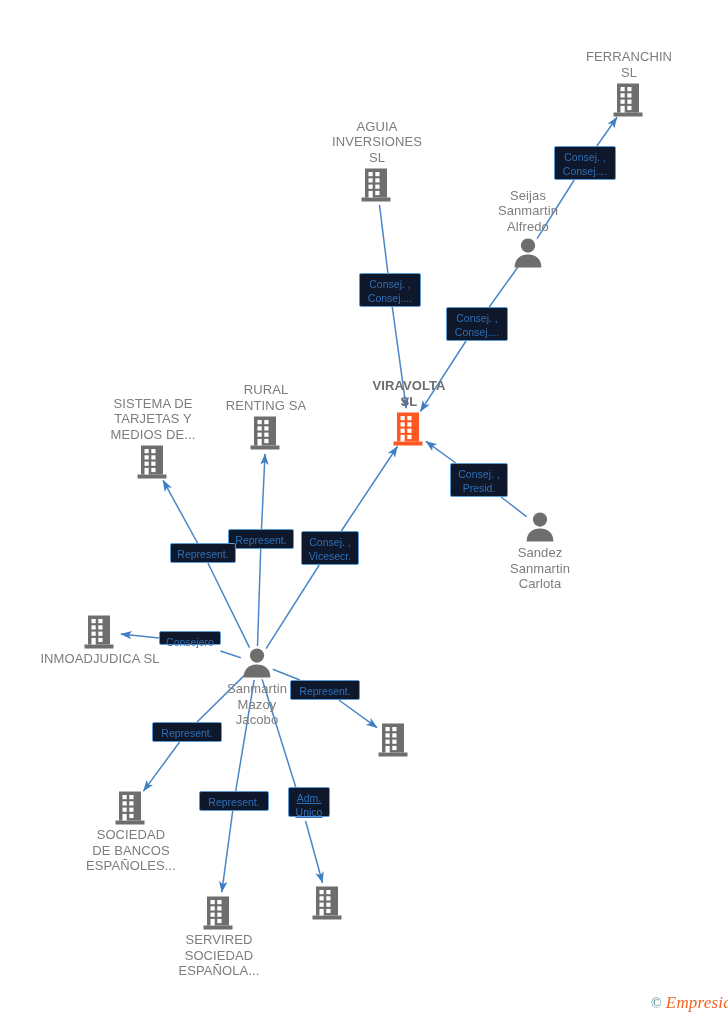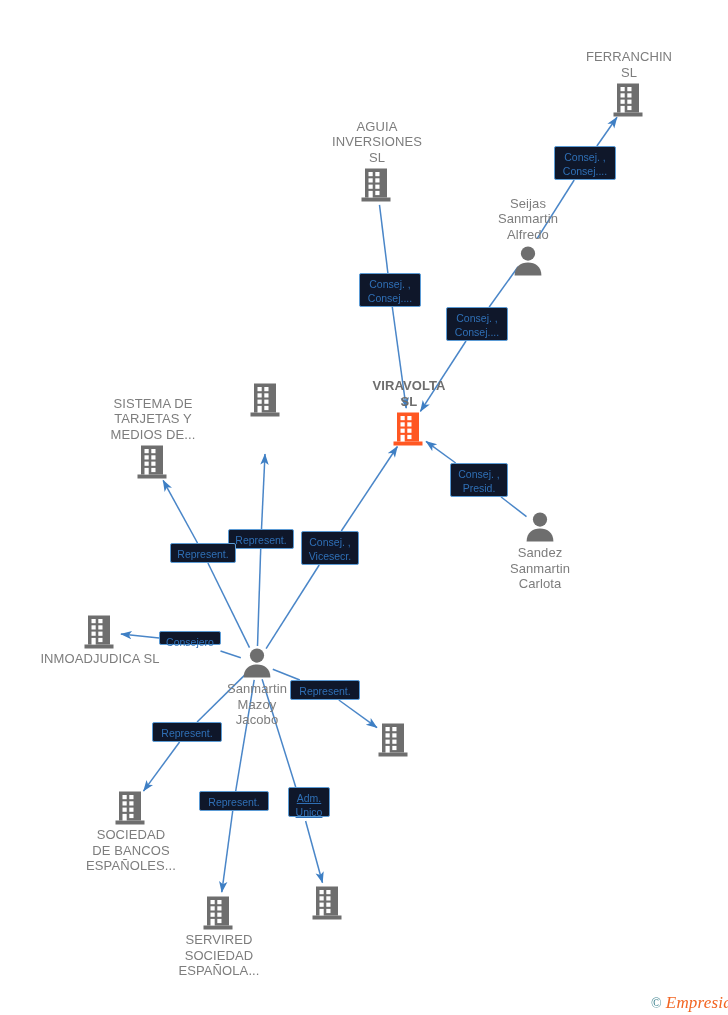--- a/index.html
+++ b/index.html
@@ -159,21 +159,21 @@
             <rect x="15.3" y="5" width="4.2" height="4.2" fill="#fff"></rect>
             <rect x="8.5" y="11.3" width="4.2" height="4.2" fill="#fff"></rect>
             <rect x="15.3" y="11.3" width="4.2" height="4.2" fill="#fff"></rect>
             <rect x="8.5" y="17.6" width="4.2" height="4.2" fill="#fff"></rect>
             <rect x="15.3" y="17.6" width="4.2" height="4.2" fill="#fff"></rect>
             <rect x="8.5" y="23.9" width="4.2" height="6.6" fill="#fff"></rect>
             <rect x="15.3" y="23.9" width="4.2" height="4.2" fill="#fff"></rect>
           </svg></span>
       </div>
       <div class="node person label-above" style="left: 528px; top: 187.5px;">
-        <span class="node-label" style="white-space: pre-line; margin-top: 8px;">Seijas
+        <span class="node-label" style="white-space: pre-line;">Seijas
 Sanmartin
 Alfredo</span>
         <span class="icon-wrap"><svg width="34" height="34" viewBox="0 0 34 34" xmlns="http://www.w3.org/2000/svg">
             <circle cx="17" cy="9.6" r="7.1" fill="#6e6e6e"></circle>
             <path d="M3.6 31.5 C3.6 22.6 9.6 18.4 17 18.4 C24.4 18.4 30.4 22.6 30.4 31.5 Z" fill="#6e6e6e"></path>
           </svg></span>
       </div>
       <div class="node company focus label-above" style="left: 409px; top: 378px;">
         <span class="node-label" style="white-space: pre-line;">VIRAVOLTA
 SL</span>
@@ -201,20 +201,22 @@
             <rect x="15.3" y="5" width="4.2" height="4.2" fill="#fff"></rect>
             <rect x="8.5" y="11.3" width="4.2" height="4.2" fill="#fff"></rect>
             <rect x="15.3" y="11.3" width="4.2" height="4.2" fill="#fff"></rect>
             <rect x="8.5" y="17.6" width="4.2" height="4.2" fill="#fff"></rect>
             <rect x="15.3" y="17.6" width="4.2" height="4.2" fill="#fff"></rect>
             <rect x="8.5" y="23.9" width="4.2" height="6.6" fill="#fff"></rect>
             <rect x="15.3" y="23.9" width="4.2" height="4.2" fill="#fff"></rect>
           </svg></span>
       </div>
       <div class="node company label-above" style="left: 266px; top: 382px;">
+        <span class="node-label" style="white-space: pre-line;">RURAL
+RENTING SA</span>
         <span class="icon-wrap"><svg width="34" height="36" viewBox="0 0 34 36" xmlns="http://www.w3.org/2000/svg">
             <rect x="5" y="1.5" width="22" height="29" fill="#6e6e6e"></rect>
             <rect x="1.5" y="30.5" width="29" height="4" fill="#6e6e6e"></rect>
             <rect x="8.5" y="5" width="4.2" height="4.2" fill="#fff"></rect>
             <rect x="15.3" y="5" width="4.2" height="4.2" fill="#fff"></rect>
             <rect x="8.5" y="11.3" width="4.2" height="4.2" fill="#fff"></rect>
             <rect x="15.3" y="11.3" width="4.2" height="4.2" fill="#fff"></rect>
             <rect x="8.5" y="17.6" width="4.2" height="4.2" fill="#fff"></rect>
             <rect x="15.3" y="17.6" width="4.2" height="4.2" fill="#fff"></rect>
             <rect x="8.5" y="23.9" width="4.2" height="6.6" fill="#fff"></rect>

